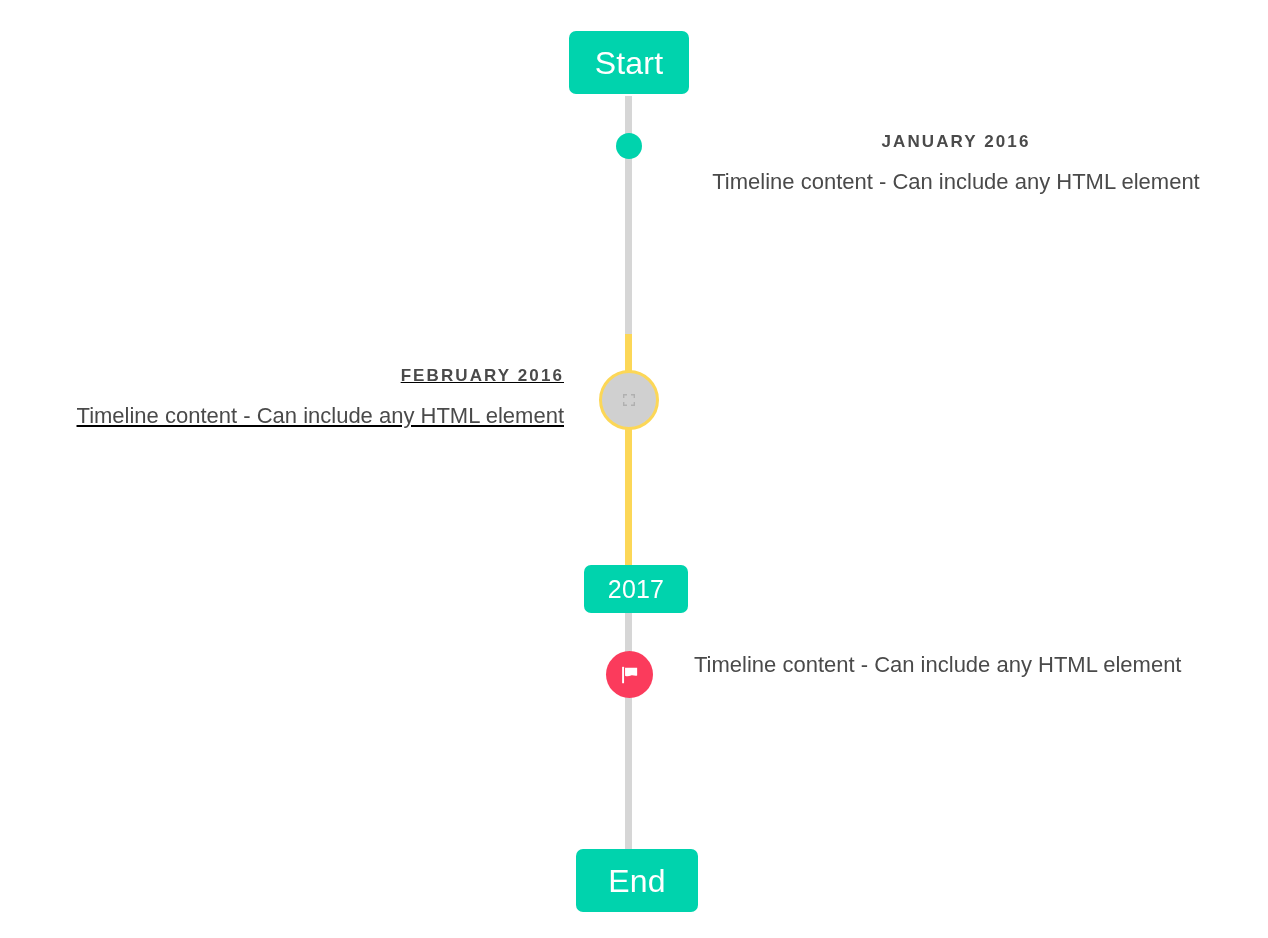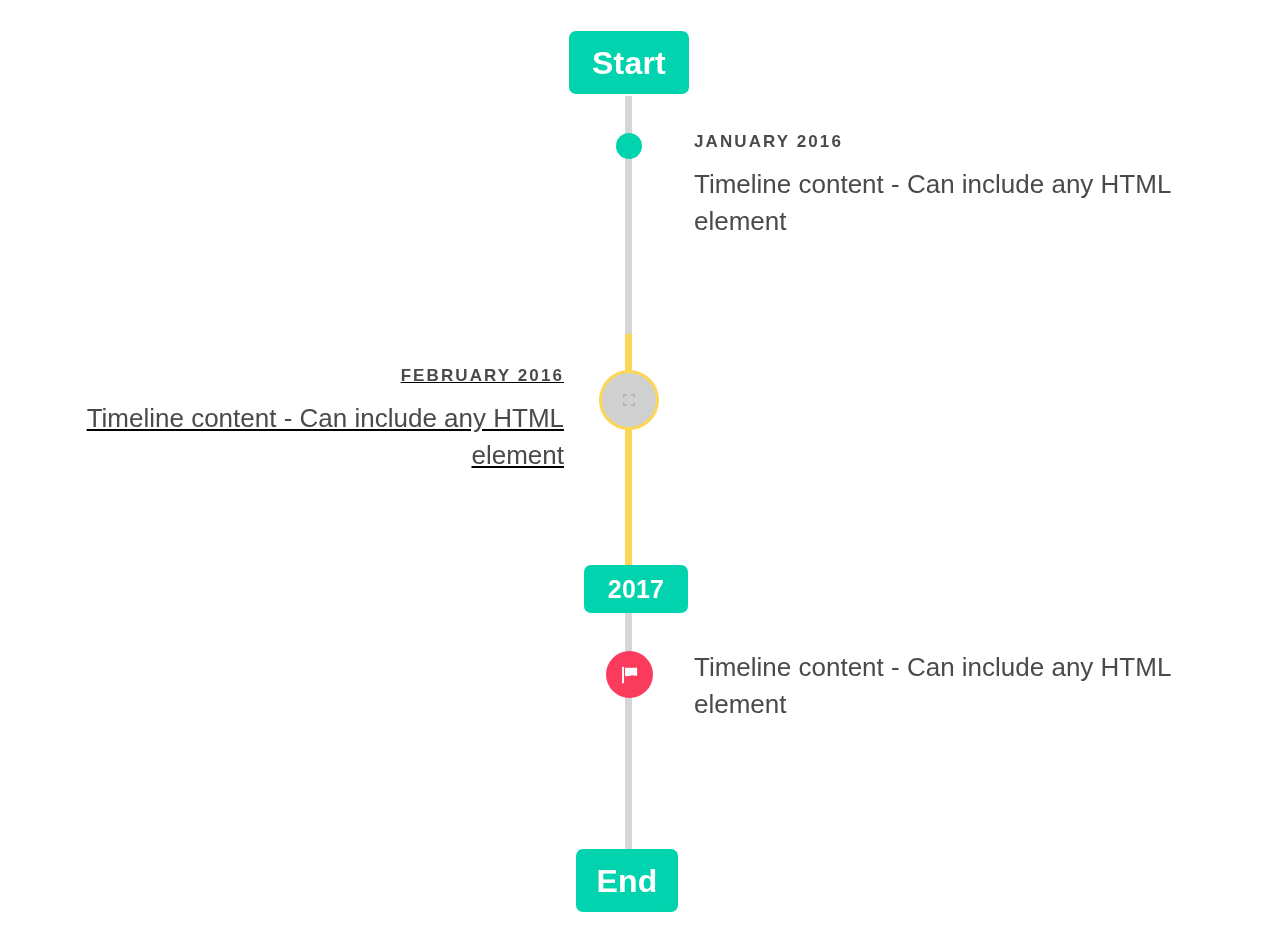--- a/index.html
+++ b/index.html
@@ -35,55 +35,55 @@
   .badge {
     position: absolute;
     height: 63px;
     border-radius: 7px;
     background: #00d3ad;
     color: #ffffff;
     display: flex;
     align-items: center;
     justify-content: center;
     font-size: 32px;
-    font-weight: 700;
+    font-weight: 400;
     letter-spacing: 0.2px;
     line-height: 1;
     box-sizing: border-box;
     user-select: none;
   }
   .badge-start { left: 569px; top: 31px;  width: 120px; }
   .badge-mid   { left: 584px; top: 565px; width: 104px; height: 48px; font-size: 25px; }
-  .badge-end   { left: 576px; top: 849px; width: 102px; }
+  .badge-end   { left: 576px; top: 849px; width: 122px; }
 
   
   .row {
     position: absolute;
     display: block;
   }
 
   .row-right { left: 694px; width: 524px; text-align: left; }
   .row-left  { left: 40px;  width: 524px; text-align: right; text-decoration: underline; }
 
-  .row-jan   { top: 131px; }
+  .row-jan   { top: 131px; text-align: center; }
   .row-feb   { top: 365px; }
   .row-mar   { top: 649px; }
 
   .row-date {
     font-size: 17px;
     font-weight: bold;
     letter-spacing: 2.1px;
     color: #4a4a4a;
     text-transform: uppercase;
     line-height: 1.25;
     margin: 0 0 14px 0;
   }
 
   .row-body {
-    font-size: 26px;
+    font-size: 22px;
     font-weight: 400;
     color: #4a4a4a;
     line-height: 1.42;
     margin: 0;
   }
 
   
   .marker {
     position: absolute;
     border-radius: 50%;

